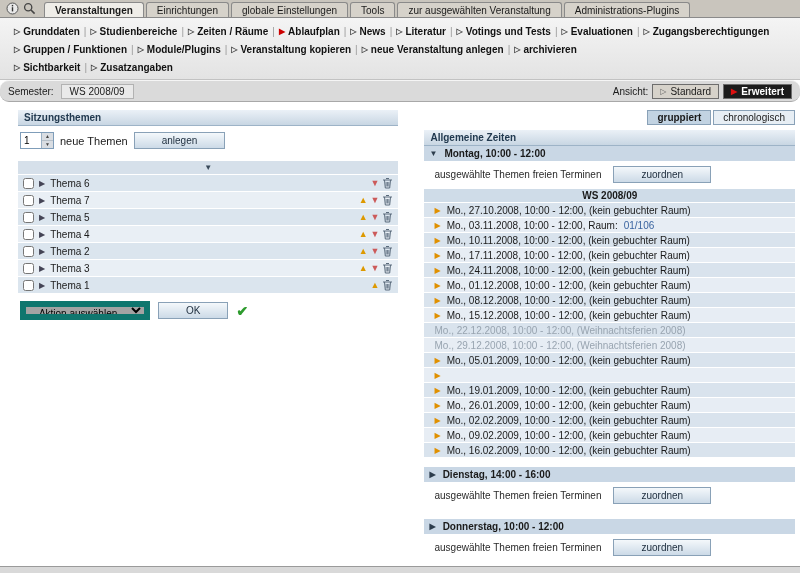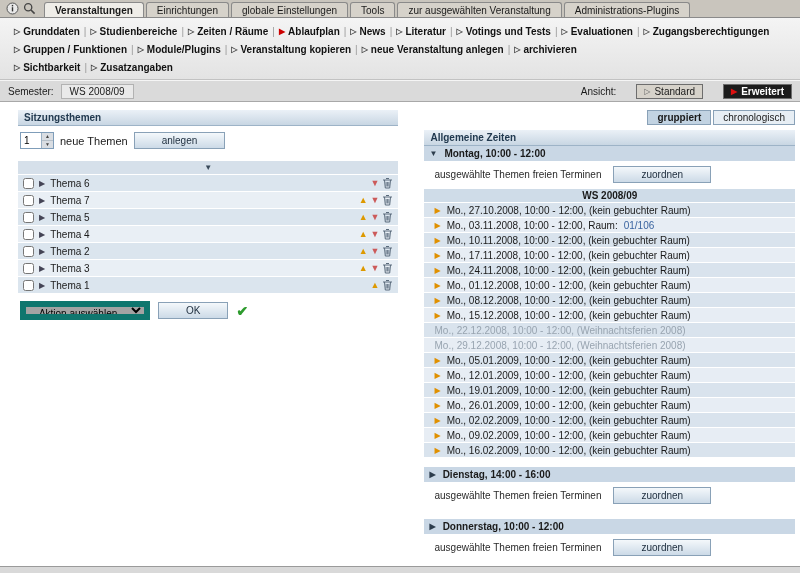--- a/index.html
+++ b/index.html
@@ -21,23 +21,23 @@
     border-bottom:1px solid #c2c2c2; }
   .navrow { display:flex; align-items:center; height:18px; }
   .navlink { display:inline-flex; align-items:center; gap:3px; font-weight:bold;
     font-size:10px; color:#111; white-space:nowrap; padding:0 4px; cursor:pointer; }
   .navlink .arr { font-size:8px; color:#444; }
   .navlink.active .arr { color:#cc0000; }
   .navsep { color:#9a9a9a; font-size:10px; }
 
   
   .sembar { background:#dadada; border-top:1px solid #f5f5f5; border-bottom:1px solid #a8a8a8;
-    height:22px; display:flex; align-items:center; gap:7px; padding:0 8px; font-size:10px; }
+    height:22px; display:flex; align-items:center; gap:7px; padding:0 8px; font-size:10px;border-radius:9px; }
   .semval { background:#e9e9e9; border:1px solid #b2b2b2; padding:1px 8px; }
-  .views { margin-left:auto; display:flex; align-items:center; gap:20px; }
+  .views { margin-left:auto; display:flex; align-items:center; gap:4px; }
   .viewbtn { border:1px solid #6d6d6d; background:#d6d2ca; padding:1px 7px; font-size:10px;
     display:inline-flex; align-items:center; gap:4px; cursor:pointer; }
   .viewbtn .varr { font-size:8px; color:#666; }
   .viewbtn.active { background:#1c1c1c; color:#fff; font-weight:bold; }
   .viewbtn.active .varr { color:#dd1111; }
 
   
   .content { display:flex; padding:8px 5px 0 18px; gap:26px; align-items:flex-start; }
   .leftcol  { width:382px; }
   .rightcol { width:372px; }
@@ -423,21 +423,20 @@
         </div>
         <div class="daterow even disabled">
           <span>Mo., 29.12.2008, 10:00 - 12:00, (Weihnachtsferien 2008)</span>
         </div>
         <div class="daterow odd">
           <span class="darr">▶</span>
           <span>Mo., 05.01.2009, 10:00 - 12:00, (kein gebuchter Raum)</span>
         </div>
         <div class="daterow even">
           <span class="darr">▶</span>
-          <span>Mo., 12.01.2009, 10:00 - 12:00, (kein gebuchter Raum)</span>
         </div>
         <div class="daterow odd">
           <span class="darr">▶</span>
           <span>Mo., 19.01.2009, 10:00 - 12:00, (kein gebuchter Raum)</span>
         </div>
         <div class="daterow even">
           <span class="darr">▶</span>
           <span>Mo., 26.01.2009, 10:00 - 12:00, (kein gebuchter Raum)</span>
         </div>
         <div class="daterow odd">

